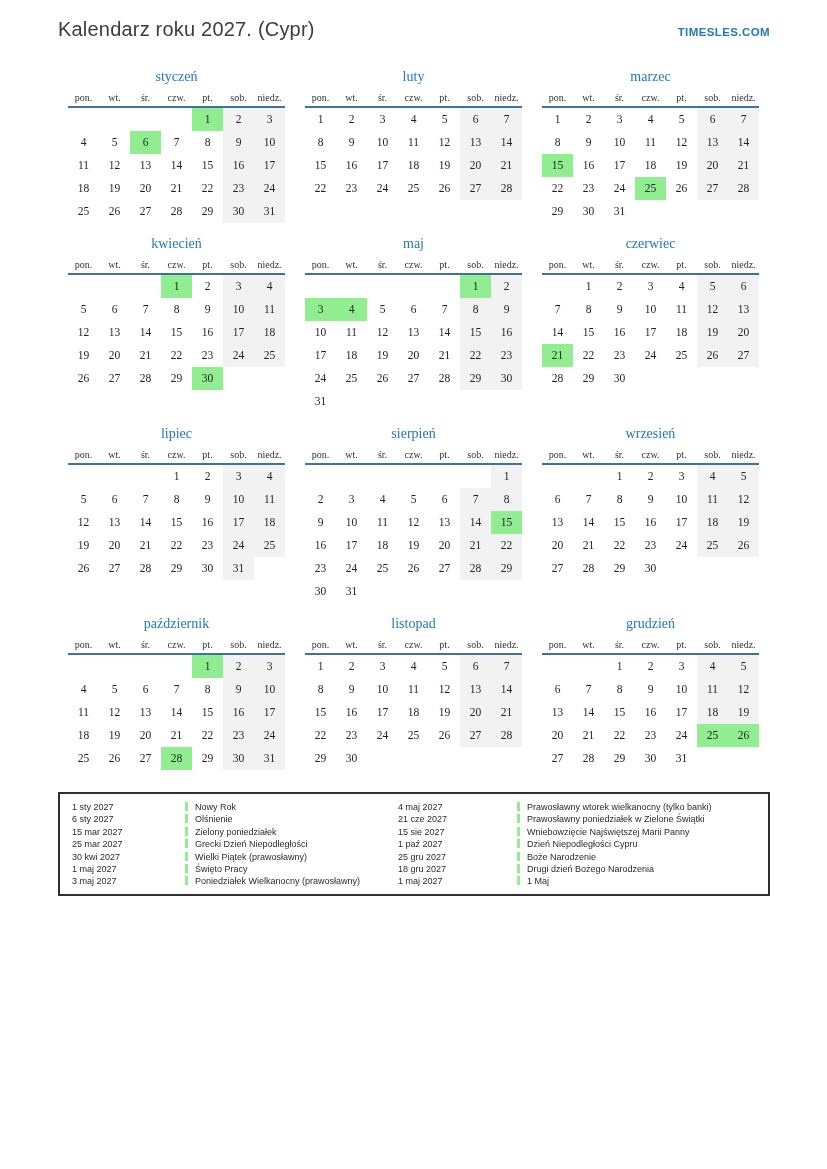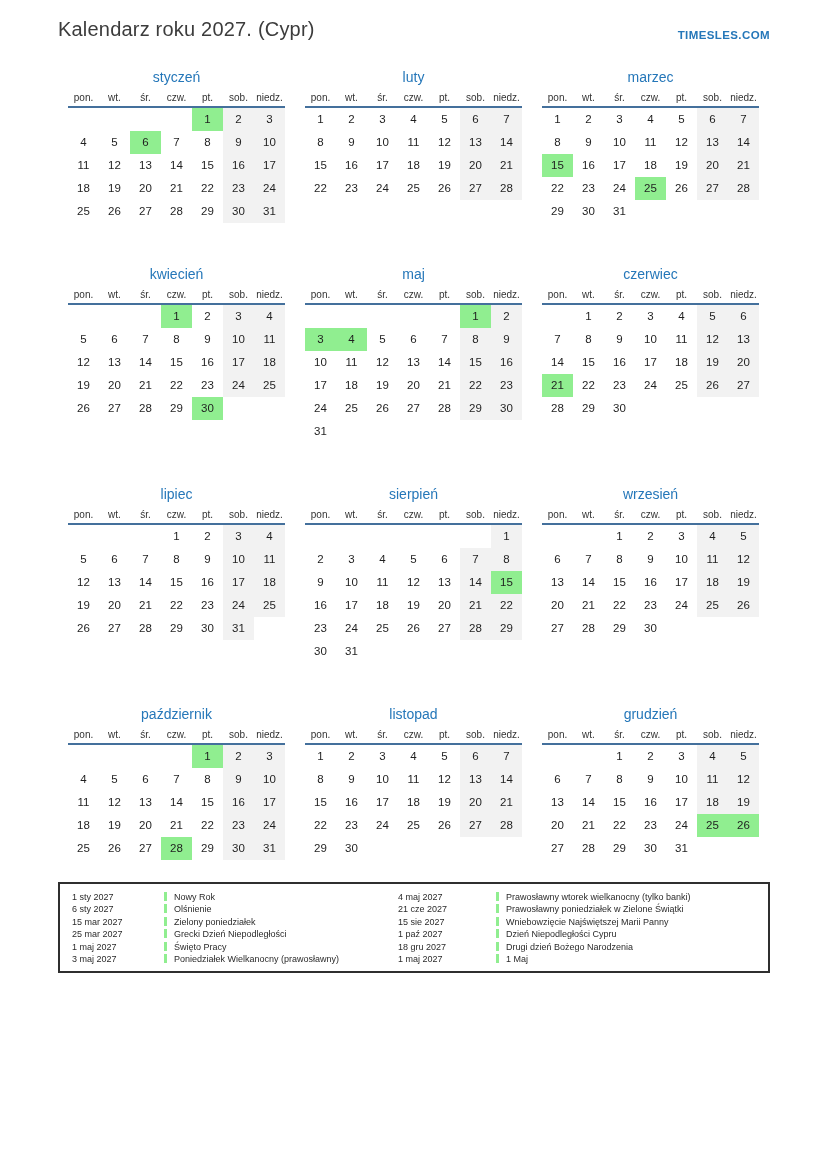--- a/index.html
+++ b/index.html
@@ -11,33 +11,34 @@
     color: #222;
   }
   :root {
     --accent: #2577b9;
     --rule: #44709c;
     --green: #90ee90;
     --weekend: #f2f2f2;
   }
   .header {
     margin: 18px 57px 0 58px;
-    display: flex; justify-content: space-between; align-items: flex-end;
+    display: flex; justify-content: space-between; align-items: center;
   }
   .page-title { font-size: 20px; font-weight: 400; color: #3c3c3c; letter-spacing: 0.2px; }
   .site-link {
     font-size: 11.5px; color: var(--accent); text-decoration: none;
     letter-spacing: 0.4px; margin-top: 5px; font-weight: bold;
   }
   .months-grid {
     margin: 28px 0 0 58px;
     display: grid;
     grid-template-columns: repeat(3, 237px);
-    row-gap: 43px;
+    row-gap: 13px;
     align-items: start;
+    font-family: Liberation Serif, serif;
   }
   .month { width: 237px; }
   .month-title {
     text-align: center; color: var(--accent);
     font-size: 14px; font-weight: 400; margin-bottom: 7px;
   }
   .cal-table { width: 217px; margin: 0 auto; }
   .weekday-row {
     display: grid; grid-template-columns: repeat(7, 31px);
     border-bottom: 2px solid var(--rule);
@@ -57,21 +58,21 @@
     margin: 22px 57px 0 58px;
     border: 2px solid #2f2f2f;
     padding: 7px 0 6px 12px;
   }
   .legend-row {
     display: grid;
     grid-template-columns: 92px 234px 98px 1fr;
     line-height: 12.4px; font-size: 9px; color: #2b2b2b;
   }
   .legend-date { white-space: nowrap; }
-  .legend-name { white-space: nowrap; }
+  .legend-name { white-space: nowrap; margin-left: 21px; }
   .holiday-bar {
     display: inline-block; width: 3px; height: 9px;
     background: var(--green); margin-right: 7px; vertical-align: -1px;
   }
 </style>
 </head>
 <body>
 
 <div class="header">
   <div class="page-title">Kalendarz roku 2027. (Cypr)</div>
@@ -731,20 +732,26 @@
         <div class="legend-date">15 sie 2027</div>
         <div class="legend-name"><span class="holiday-bar"></span>Wniebowzięcie Najświętszej Marii Panny</div>
       </div>
       <div class="legend-row">
         <div class="legend-date">25 mar 2027</div>
         <div class="legend-name"><span class="holiday-bar"></span>Grecki Dzień Niepodległości</div>
         <div class="legend-date">1 paź 2027</div>
         <div class="legend-name"><span class="holiday-bar"></span>Dzień Niepodległości Cypru</div>
       </div>
       <div class="legend-row">
+        <div class="legend-date">30 kwi 2027</div>
+        <div class="legend-name"><span class="holiday-bar"></span>Wielki Piątek (prawosławny)</div>
+        <div class="legend-date">25 gru 2027</div>
+        <div class="legend-name"><span class="holiday-bar"></span>Boże Narodzenie</div>
+      </div>
+      <div class="legend-row">
         <div class="legend-date">1 maj 2027</div>
         <div class="legend-name"><span class="holiday-bar"></span>Święto Pracy</div>
         <div class="legend-date">18 gru 2027</div>
         <div class="legend-name"><span class="holiday-bar"></span>Drugi dzień Bożego Narodzenia</div>
       </div>
       <div class="legend-row">
         <div class="legend-date">3 maj 2027</div>
         <div class="legend-name"><span class="holiday-bar"></span>Poniedziałek Wielkanocny (prawosławny)</div>
         <div class="legend-date">1 maj 2027</div>
         <div class="legend-name"><span class="holiday-bar"></span>1 Maj</div>

